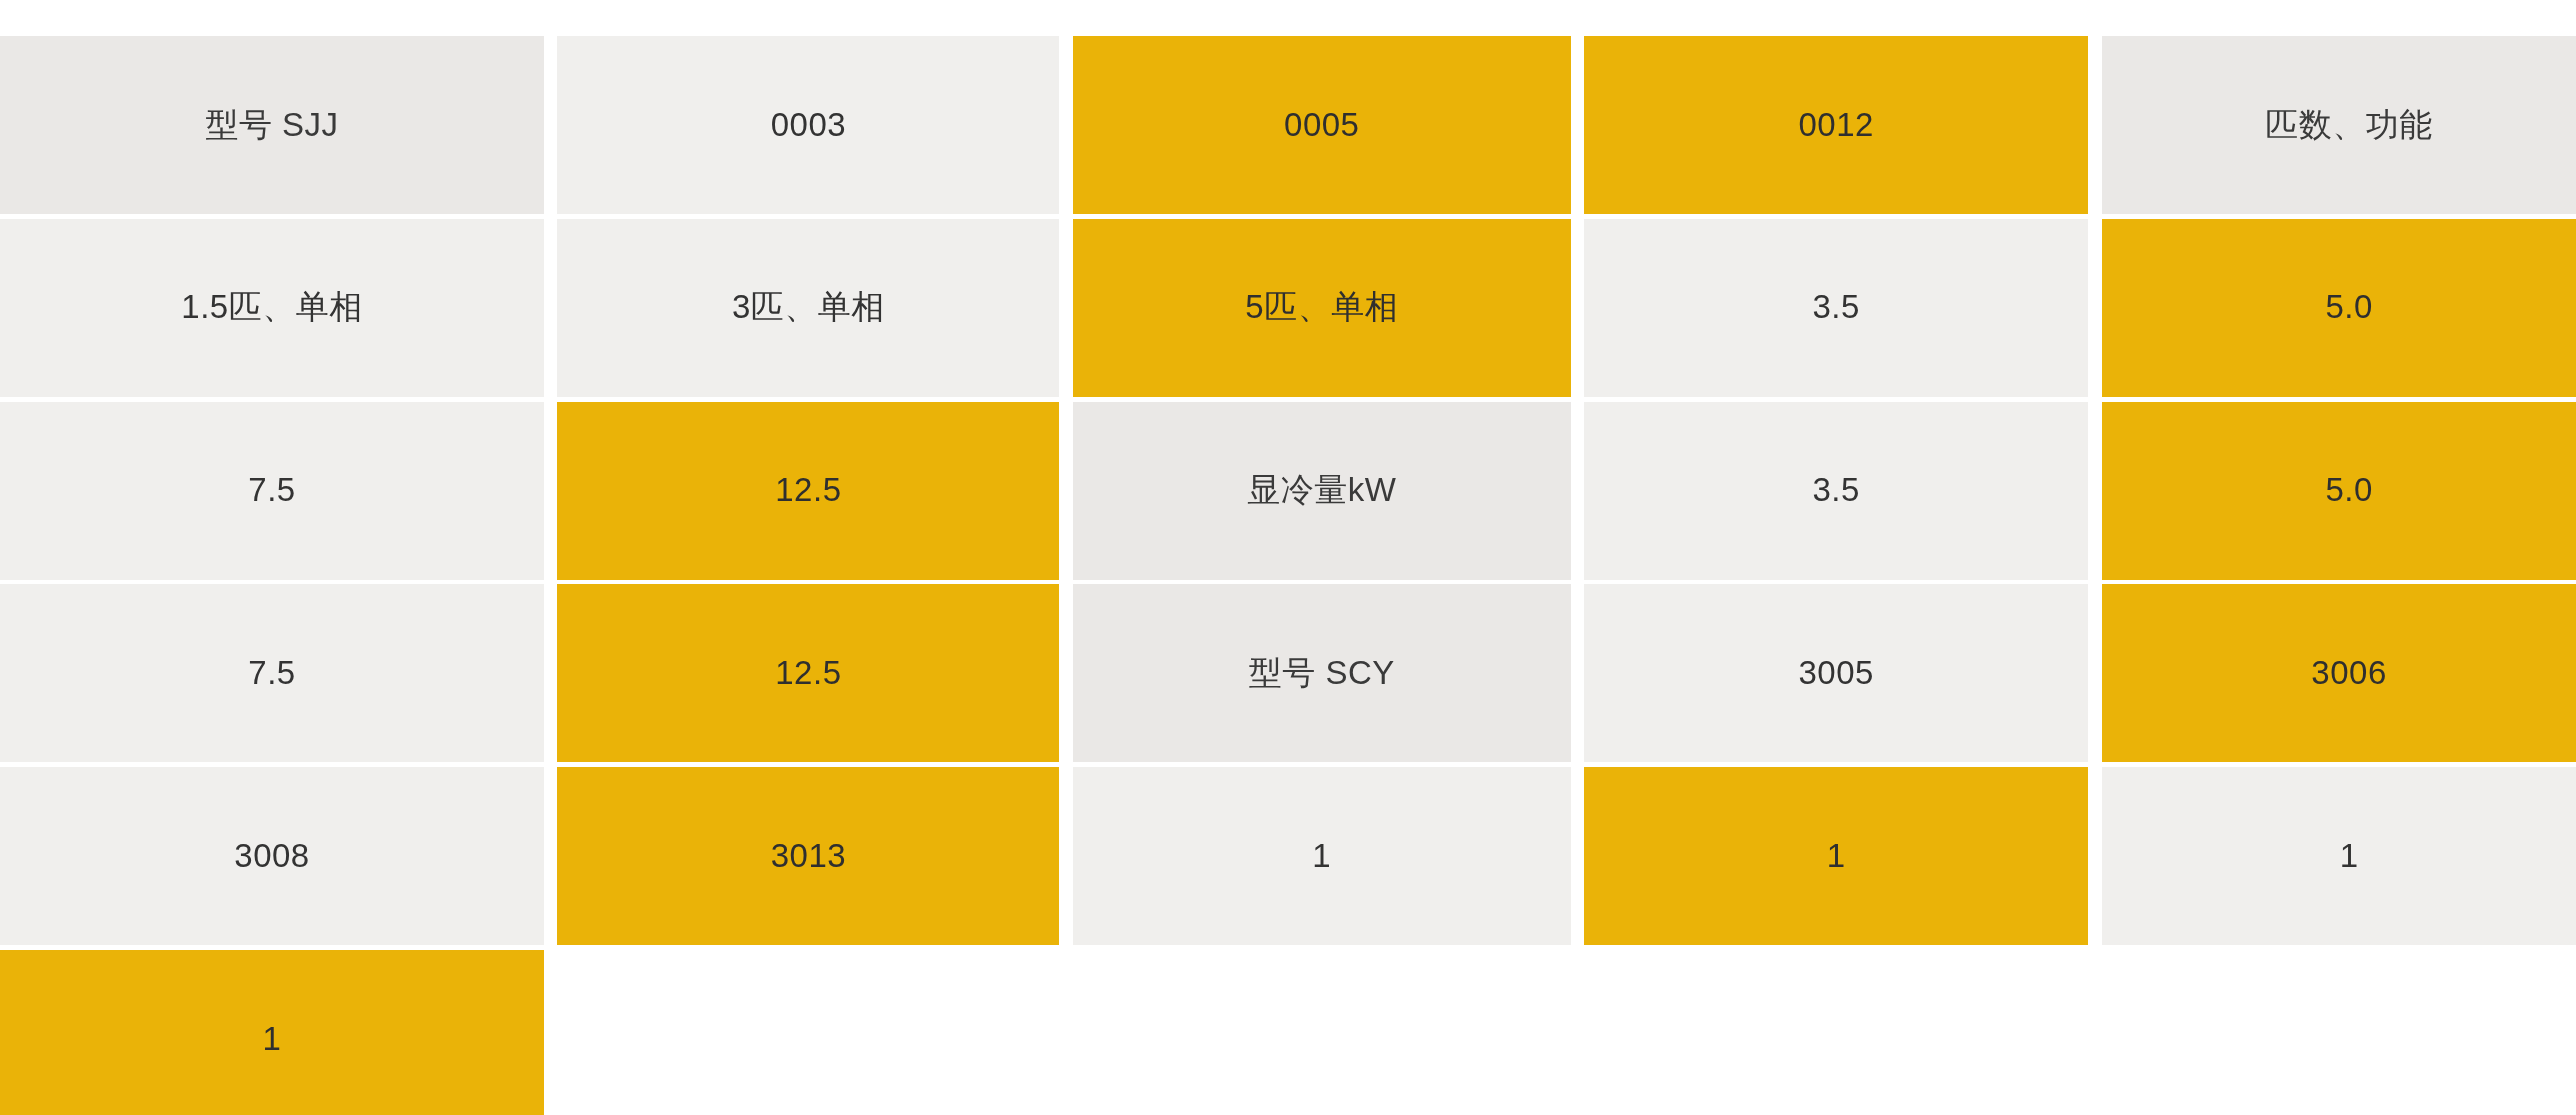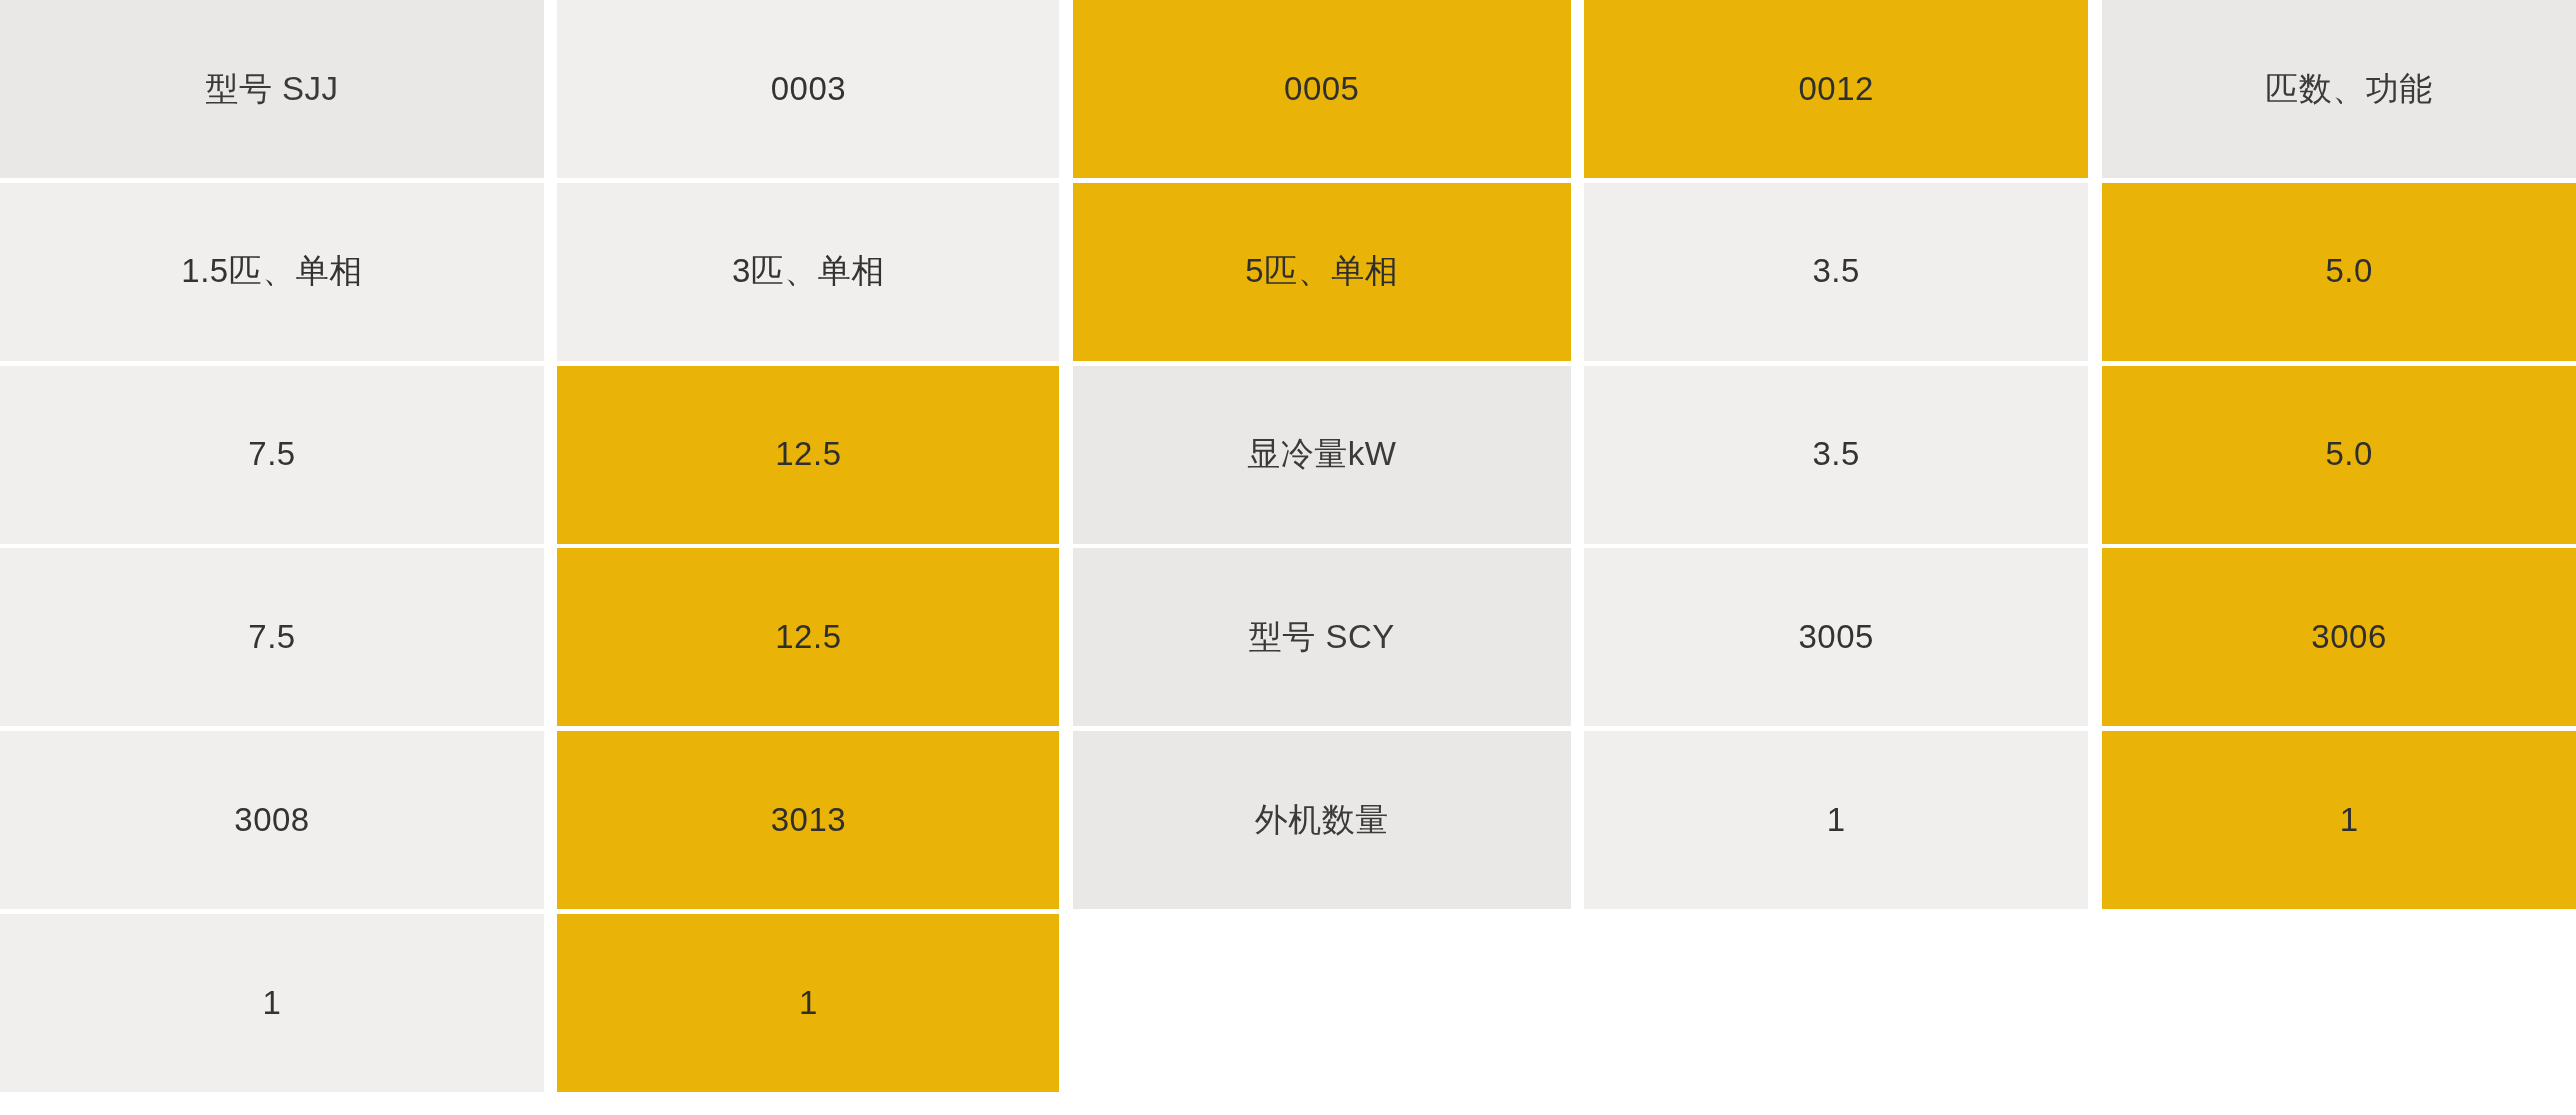--- a/index.html
+++ b/index.html
@@ -18,20 +18,21 @@
   #spec-table {
     width: 2576px;
     height: 933px;
     display: grid;
     
     grid-template-columns: 544px 502px 498px 504px 495px;
     grid-auto-rows: 178px;
     column-gap: 13.4px;
     row-gap: 4.8px;
     box-sizing: border-box;
+    margin-top: 36px;
   }
 
   .cell {
     display: flex;
     align-items: center;
     justify-content: center;
     text-align: center;
     font-size: 33px;
     line-height: 1.3;
     color: #333333;
@@ -128,23 +129,20 @@
   <div class="cell green">
       <span>3006</span>
     </div>
   <div class="cell plain">
       <span>3008</span>
     </div>
   <div class="cell green">
       <span>3013</span>
     </div>
 
-  <div class="cell label">
-      <span>外机数量</span>
-    </div>
   <div class="cell plain">
       <span>1</span>
     </div>
   <div class="cell green">
       <span>1</span>
     </div>
   <div class="cell plain">
       <span>1</span>
     </div>
   <div class="cell green">

